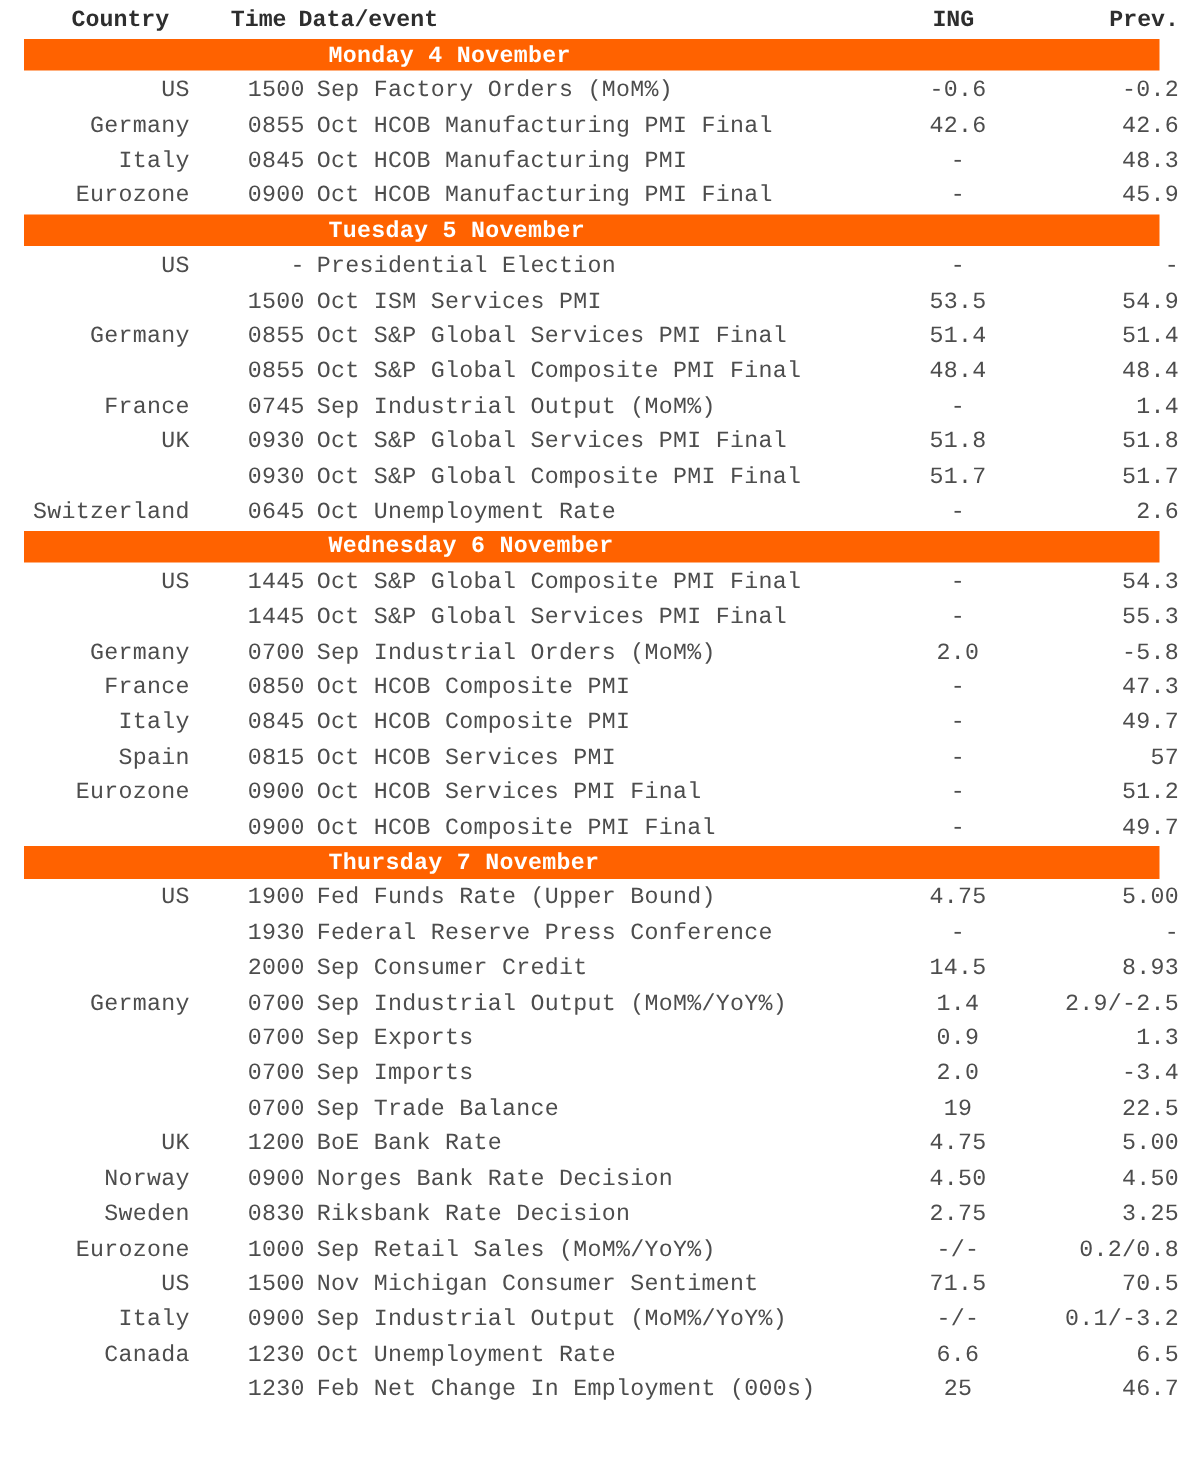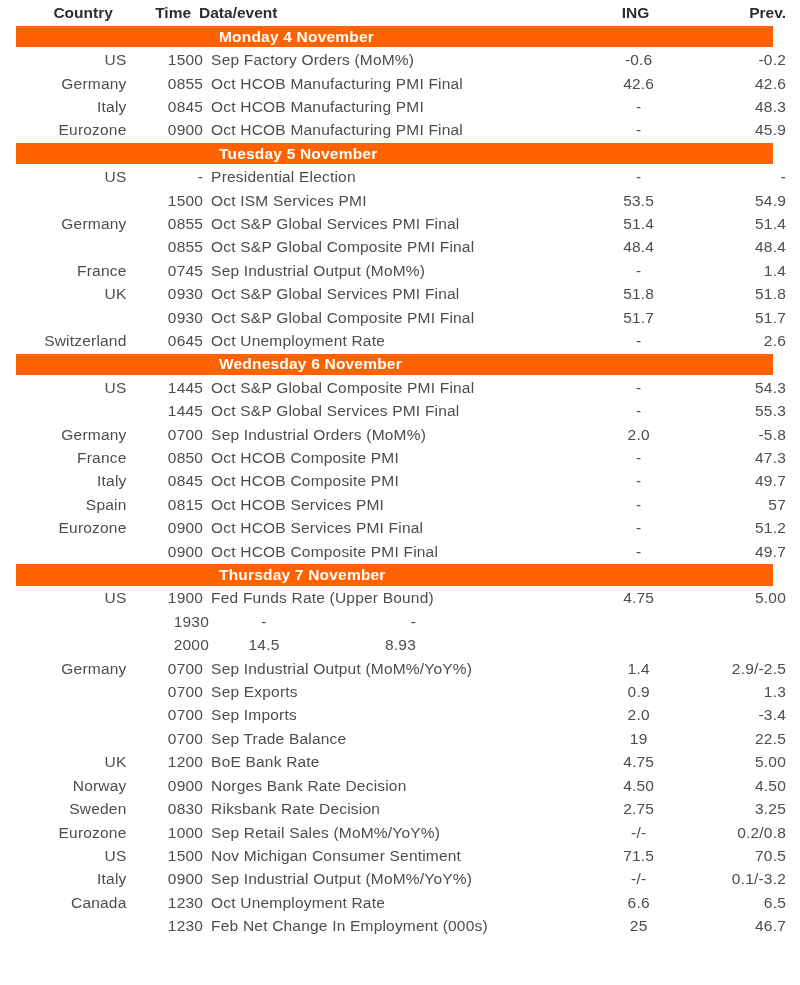--- a/index.html
+++ b/index.html
@@ -10,21 +10,21 @@
     --row-h:23.41px;
   }
   *{box-sizing:border-box;}
   html,body{margin:0;padding:0;}
   body{
     width:800px;height:985px;background:#ffffff;
     font-family:"Liberation Sans", sans-serif;
     font-size:15.5px;color:var(--body-text);
     overflow:hidden;
   }
-  .calendar{width:789px;}
+  .calendar{width:789px;font-family:Liberation Mono, monospace;}
   .hrow{
     display:flex;align-items:center;height:25px;
     font-weight:bold;color:var(--header-text);
   }
   .row{
     display:flex;align-items:center;height:var(--row-h);
     color:var(--body-text);letter-spacing:0.2px;margin-left:16px;
   }
   .cell{white-space:nowrap;overflow:hidden;}
   .c-country{width:114px;text-align:right;}
@@ -252,27 +252,29 @@
     <div class="cell c-country">US</div>
     <div class="cell c-time">1900</div>
     <div class="cell c-event">Fed Funds Rate (Upper Bound)</div>
     <div class="cell c-ing">4.75</div>
     <div class="cell c-prev">5.00</div>
   </div>
 
   <div class="row">
     <div class="cell c-country"></div>
     <div class="cell c-time">1930</div>
+    <div class="cell c-event">Federal Reserve Press Conference</div>
     <div class="cell c-ing">-</div>
     <div class="cell c-prev">-</div>
   </div>
 
   <div class="row">
     <div class="cell c-country"></div>
     <div class="cell c-time">2000</div>
+    <div class="cell c-event">Sep Consumer Credit</div>
     <div class="cell c-ing">14.5</div>
     <div class="cell c-prev">8.93</div>
   </div>
 
   <div class="row">
     <div class="cell c-country">Germany</div>
     <div class="cell c-time">0700</div>
     <div class="cell c-event">Sep Industrial Output (MoM%/YoY%)</div>
     <div class="cell c-ing">1.4</div>
     <div class="cell c-prev">2.9/-2.5</div>

